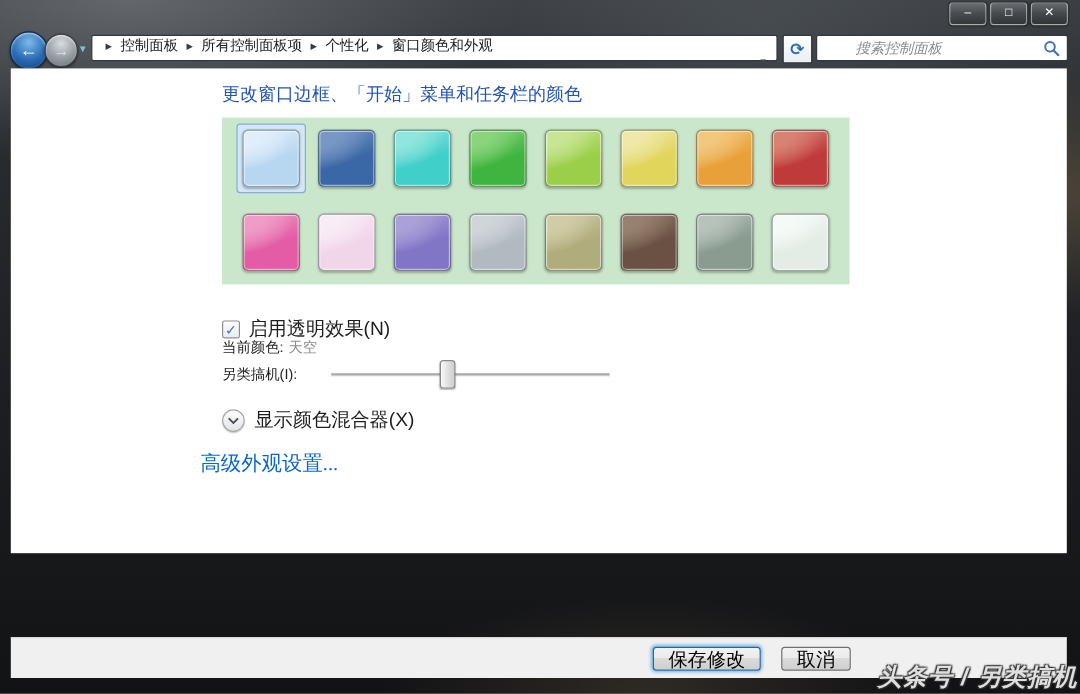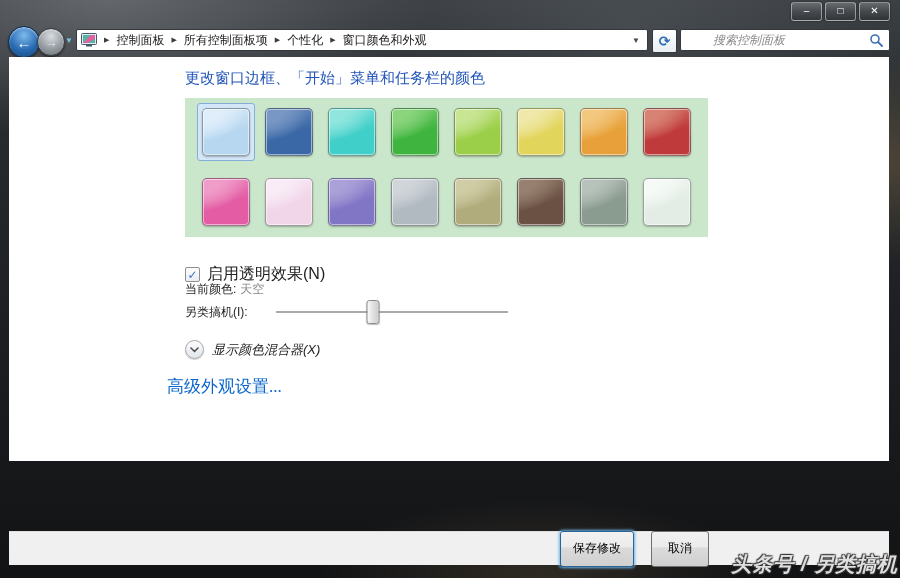--- a/index.html
+++ b/index.html
@@ -19,21 +19,21 @@
   
   .nav-circle{position:absolute;border-radius:50%;display:flex;align-items:center;justify-content:center;}
   .back-btn{left:8px;top:26px;width:30px;height:30px;border:1px solid #0c2c50;
     background:radial-gradient(circle at 50% 28%,#7db9ea 0%,#2a6cb5 55%,#11406f 100%);
     box-shadow:inset 0 1px 2px rgba(255,255,255,.7),0 1px 2px rgba(0,0,0,.6);color:#fff;font-size:15px;font-weight:bold;}
   .fwd-btn{left:37px;top:28px;width:26px;height:26px;border:1px solid #3a3f44;
     background:radial-gradient(circle at 50% 28%,#d9dde0 0%,#959ca2 55%,#686f75 100%);
     box-shadow:inset 0 1px 2px rgba(255,255,255,.7),0 1px 2px rgba(0,0,0,.6);color:rgba(255,255,255,.65);font-size:13px;font-weight:bold;}
   .hist-caret{position:absolute;left:65px;top:36px;color:#79c2e8;font-size:8px;}
   .addressbar{position:absolute;left:76px;top:29px;width:572px;height:22px;background:#fff;
-    border:1px solid #33393f;border-radius:2px;display:flex;align-items:center;padding:0 4px;box-sizing:border-box;}
+    border:1px solid #33393f;border-radius:2px;display:flex;padding:0 4px;box-sizing:border-box;flex-direction:column;}
   .crumb{font-size:12px;color:#1a1a1a;white-space:nowrap;}
   .crumb-sep{font-size:7px;color:#3c3c3c;margin:0 7px;}
   .addr-caret{margin-left:auto;font-size:8px;color:#444;padding-right:3px;}
   .refresh-btn{position:absolute;left:652px;top:29px;width:23px;height:22px;background:linear-gradient(#fff,#e8eef4);
     border:1px solid #33393f;border-radius:2px;color:#2a6db5;font-size:14px;font-weight:bold;
     display:flex;align-items:center;justify-content:center;}
   .searchbox{position:absolute;left:680px;top:29px;width:210px;height:22px;background:#fff;
     border:1px solid #33393f;border-radius:2px;display:flex;align-items:center;box-sizing:border-box;padding:0 6px;}
   .searchbox input{flex:1;border:none;outline:none;font-size:12px;font-style:italic;color:#555;
     font-family:"Liberation Sans","DejaVu Sans",sans-serif;background:transparent;min-width:0;margin-left:24px;}
@@ -57,27 +57,27 @@
   .chk-label{font-size:16px;color:#1e1e1e;}
   .slider-row{position:absolute;left:176px;top:243px;width:520px;height:28px;}
   .slider-label{position:absolute;left:0;top:4px;font-size:12px;color:#1e1e1e;}
   .slider-track{position:absolute;left:91px;top:11px;width:232px;height:2px;background:#aaa;border-bottom:1px solid #fff;}
   .slider-thumb{position:absolute;top:-11px;width:11px;height:22px;border:1px solid #8a8a8a;border-radius:3px;
     background:linear-gradient(90deg,#fafafa,#dcdcdc 60%,#cfcfcf);box-shadow:0 1px 1px rgba(0,0,0,.25);transform:translateX(-50%);}
   .expander{position:absolute;left:176px;top:283px;display:flex;align-items:center;gap:8px;}
   .chev-circle{width:17px;height:17px;border-radius:50%;border:1px solid #a8a8a8;
     background:linear-gradient(#fefefe,#dfe5ea);box-shadow:0 1px 1px rgba(0,0,0,.2);
     display:flex;align-items:center;justify-content:center;}
-  .exp-label{font-size:13px;color:#1e1e1e;font-style:italic;}
+  .exp-label{font-size:16px;color:#1e1e1e;}
   .adv-link{position:absolute;left:158px;top:318px;font-size:17px;color:var(--link-blue,#0a66cc);font-family:Liberation Serif, serif;}
   
   .footer{position:absolute;left:9px;top:531px;width:880px;height:34px;background:#f0f0f0;
     border-top:1px solid #dfdfdf;box-sizing:border-box;display:flex;justify-content:flex-end;
     align-items:center;gap:17px;padding-right:180px;}
-  .btn{height:36px;min-width:58px;padding:0 12px;font-size:12px;color:#000;border-radius:3px;border:1px solid #707070;
+  .btn{height:20px;min-width:58px;padding:0 12px;font-size:16px;color:#000;border-radius:3px;border:1px solid #707070;
     background:linear-gradient(#f2f2f2 0%,#ebebeb 45%,#dbdbdb 46%,#cfcfcf 100%);
     font-family:"Liberation Sans","DejaVu Sans",sans-serif;}
   .btn.default{border-color:#2a6496;box-shadow:0 0 3px 1px #6db3e8;}
   .watermark{position:absolute;right:2px;bottom:0px;font-size:20px;font-weight:700;letter-spacing:1px;
     color:rgba(238,238,238,.92);white-space:nowrap;z-index:50;
     text-shadow:1px 1px 1px rgba(50,50,50,.95),-1px -1px 1px rgba(50,50,50,.95),1px -1px 1px rgba(50,50,50,.8),-1px 1px 1px rgba(50,50,50,.8);font-style:italic;}
 </style>
 </head>
 <body>
 

